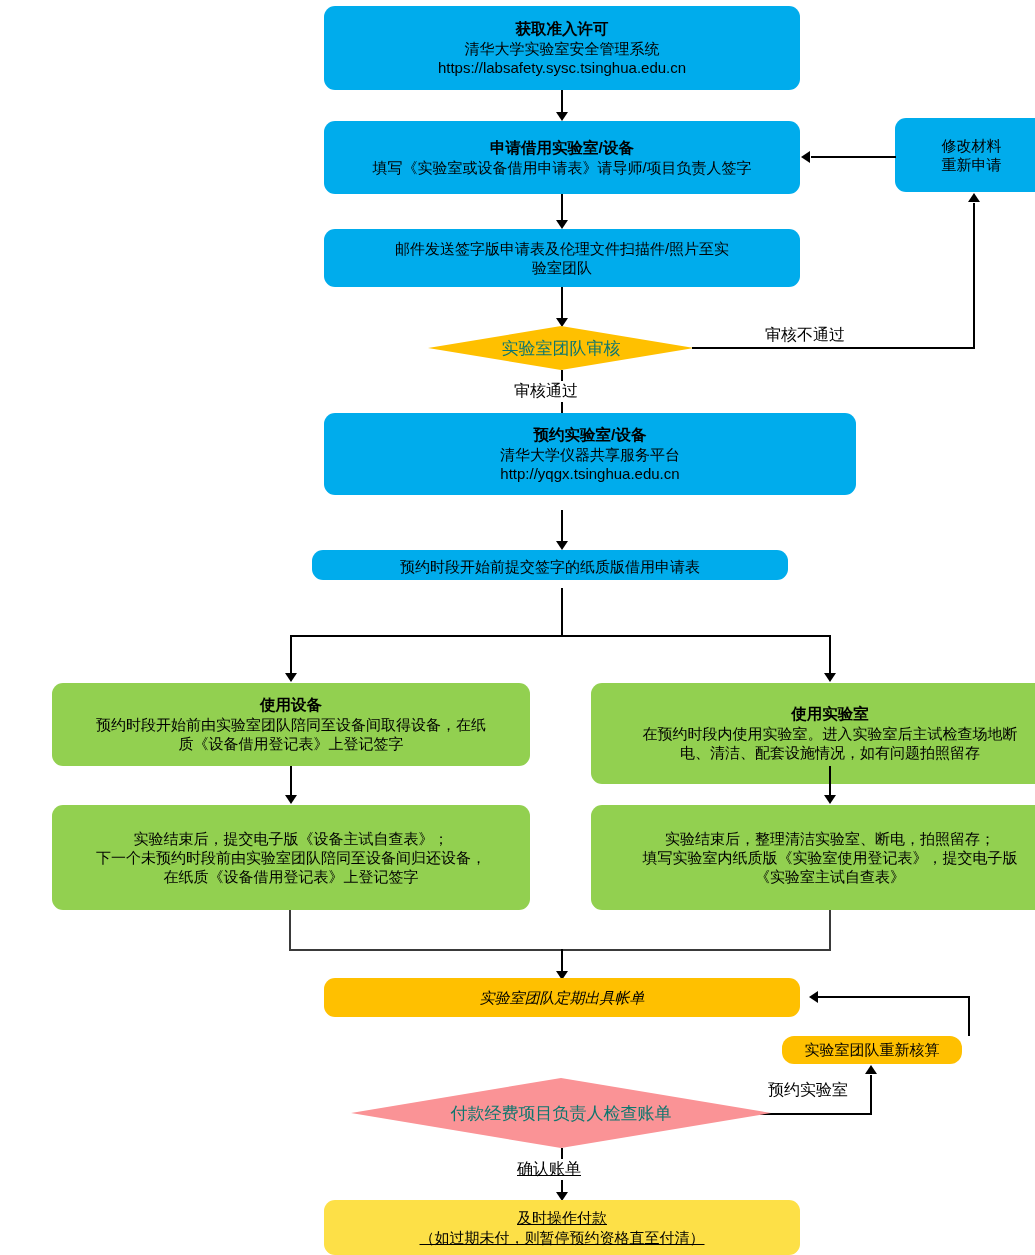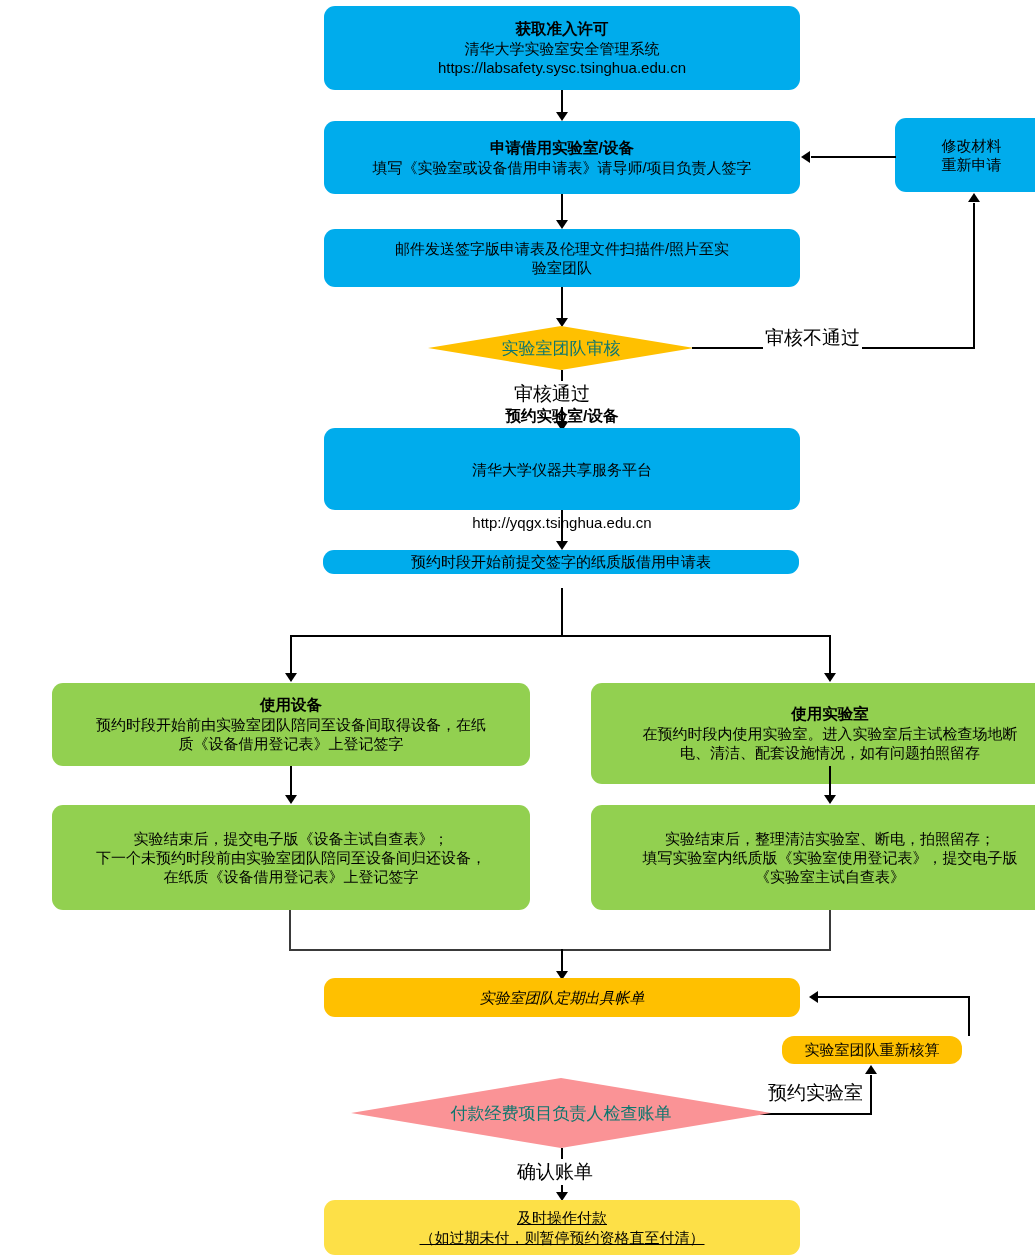--- a/index.html
+++ b/index.html
@@ -84,21 +84,21 @@
   }
   .arrow-l {
     position: absolute;
     width: 0; height: 0;
     border-top: 6px solid transparent;
     border-bottom: 6px solid transparent;
     border-right: 9px solid #000000;
   }
   .edge-label {
     position: absolute;
-    font-size: 19px;
+    font-size: 16px;
     color: #000000;
     background: #ffffff;
     white-space: nowrap;
     padding: 0 2px;
   }
   .loop-frame {
     position: absolute;
     box-sizing: border-box;
     border: 2px solid #3a3a3a;
     border-top: none;
@@ -152,30 +152,30 @@
 
   <div class="ln-h" style="left:648px; top:347px; width:283px;"></div>
   <div class="ln-v" style="left:929px; top:203px; height:146px;"></div>
   <div class="arrow-u" style="left:924px; top:193px;"></div>
   <div class="edge-label" style="left:719px; top:325px;">审核不通过</div>
 
   <div class="ln-v" style="left:517px; top:370px; height:56px;"></div>
   <div class="arrow-d" style="left:512px; top:422px;"></div>
   <div class="edge-label" style="left:468px; top:381px;">审核通过</div>
 
-  <div class="node rounded blue" style="left:280px; top:428px; width:476px; height:82px;gap:34px;">
+  <div class="node rounded blue" style="left:280px; top:413px; width:532px; height:82px;">
     <div class="ttl">预约实验室/设备</div>
     <div class="ln">清华大学仪器共享服务平台</div>
     <div class="ln">http://yqgx.tsinghua.edu.cn</div>
   </div>
 
   <div class="ln-v" style="left:517px; top:510px; height:35px;"></div>
   <div class="arrow-d" style="left:512px; top:541px;"></div>
 
-  <div class="node rounded blue" style="left:279px; top:550px; width:476px; height:24px;">
+  <div class="node rounded blue" style="left:268px; top:550px; width:476px; height:30px;justify-content:flex-end;">
     <div class="ln">预约时段开始前提交签字的纸质版借用申请表</div>
   </div>
 
   <div class="ln-v" style="left:517px; top:588px; height:48px;"></div>
   <div class="ln-h" style="left:246px; top:635px; width:541px;"></div>
   <div class="ln-v" style="left:246px; top:635px; height:42px;"></div>
   <div class="arrow-d" style="left:241px; top:673px;"></div>
   <div class="ln-v" style="left:785px; top:635px; height:42px;"></div>
   <div class="arrow-d" style="left:780px; top:673px;"></div>
 
@@ -232,20 +232,20 @@
 
   <div class="diamond" style="left:307px; top:1078px; width:420px; height:70px;">
     <svg width="420" height="70" viewBox="0 0 420 70">
       <polygon points="210,0 420,35 210,70 0,35" fill="#FA9396"></polygon>
     </svg>
     <span class="dlabel">付款经费项目负责人检查账单</span>
   </div>
 
   <div class="ln-v" style="left:517px; top:1148px; height:48px;"></div>
   <div class="arrow-d" style="left:512px; top:1192px;"></div>
-  <div class="edge-label" style="left:471px; top:1159px;">确认账单</div>
+  <div class="edge-label" style="left:471px; top:1159px;text-decoration:underline;">确认账单</div>
 
   <div class="node rounded pink" style="left:280px; top:1200px; width:476px; height:55px;">
     <div class="ln">及时操作付款</div>
     <div class="ln">（如过期未付，则暂停预约资格直至付清）</div>
   </div>
 
 </div>
 
 </body></html>

